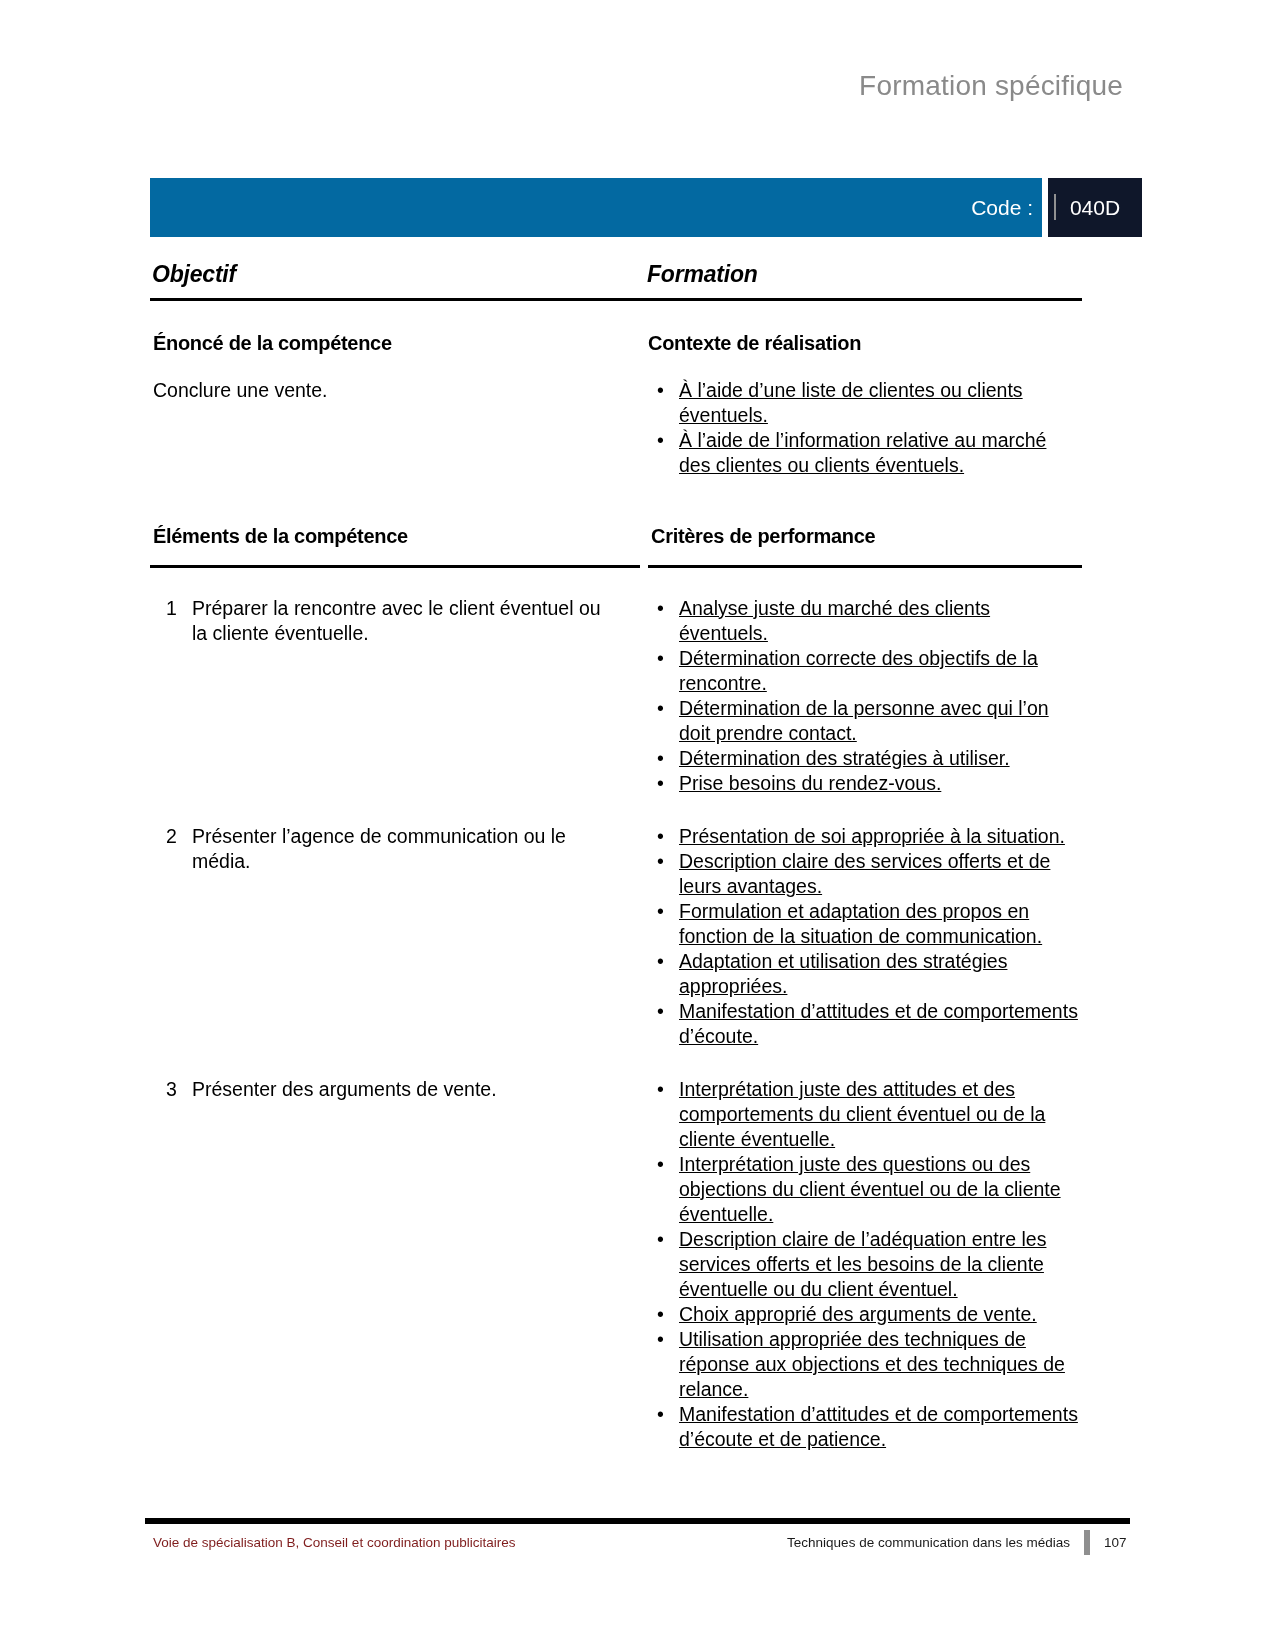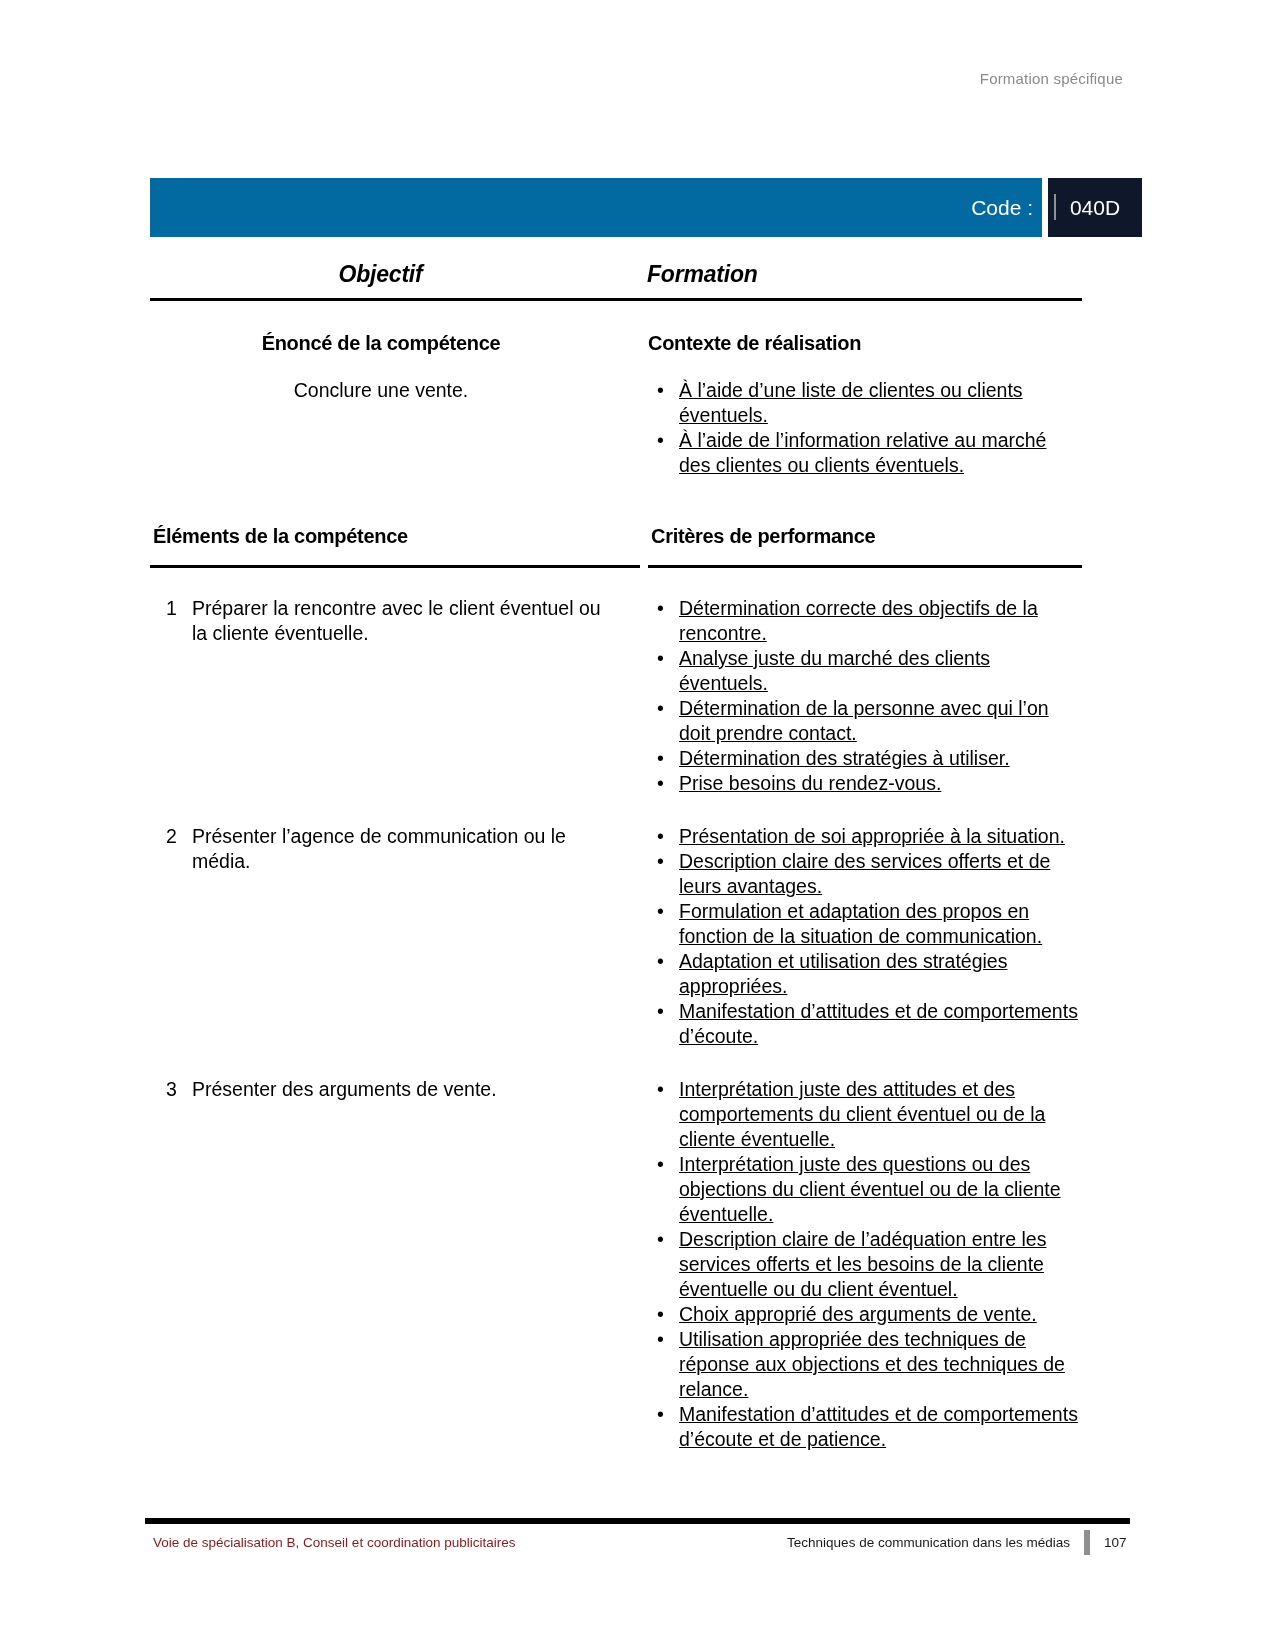--- a/index.html
+++ b/index.html
@@ -6,21 +6,21 @@
   body {
     width:1275px; height:1650px;
     background:#ffffff;
     font-family:"Liberation Sans", sans-serif;
     color:#000;
     position:relative;
     -webkit-font-smoothing:antialiased;
   }
   .running-head {
     position:absolute; top:70px; right:152px;
-    font-size:15px; color:#8a8a8a; letter-spacing:0.2px;
+    font-size:28px; color:#8a8a8a; letter-spacing:0.2px;
   }
   
   .codebar {
     position:absolute; left:150px; top:178px; width:992px; height:59px;
     display:flex;
   }
   .codebar-main {
     width:892px; background:#0369a1; color:#fff;
     display:flex; align-items:center; justify-content:flex-end;
     padding-right:9px; box-sizing:border-box;
@@ -45,21 +45,21 @@
     border-bottom:3px solid #000;
     padding-bottom:10px;
   }
   .mainheads .col-left { width:495px; }
   .mainheads .col-right { flex:1; }
   .mainhead-title {
     font-size:23px; font-weight:bold; font-style:italic; letter-spacing:-0.2px;
     padding-left:2px;
   }
   .twocol { display:flex; }
-  .col-left { width:495px; box-sizing:border-box; padding-right:36px;text-align:center; }
+  .col-left { width:495px; box-sizing:border-box; padding-right:36px; }
   .col-right { flex:1; }
   .sec-heading {
     font-weight:bold; font-size:20px; letter-spacing:-0.3px;
     margin:0 0 22px 0; padding-left:3px;
   }
   .section1 { margin-top:30px; }
   .plain-text { padding-left:3px; }
   ul.bullets { list-style:none; margin:0; padding:0;text-decoration:underline; }
   ul.bullets li {
     position:relative; padding-left:34px; margin:0;
@@ -148,22 +148,22 @@
     </div>
   </div>
 
   <div class="element-row">
     <div class="row-left">
       <span class="row-num">1</span>
       <span class="row-text">Préparer la rencontre avec le client éventuel ou la cliente éventuelle.</span>
     </div>
     <div class="row-right">
       <ul class="bullets">
+        <li>Analyse juste du marché des clients éventuels.</li>
         <li>Détermination correcte des objectifs de la rencontre.</li>
-        <li>Analyse juste du marché des clients éventuels.</li>
         <li>Détermination de la personne avec qui l’on doit prendre contact.</li>
         <li>Détermination des stratégies à utiliser.</li>
         <li>Prise besoins du rendez-vous.</li>
       </ul>
     </div>
   </div>
 
   <div class="element-row">
     <div class="row-left">
       <span class="row-num">2</span>

